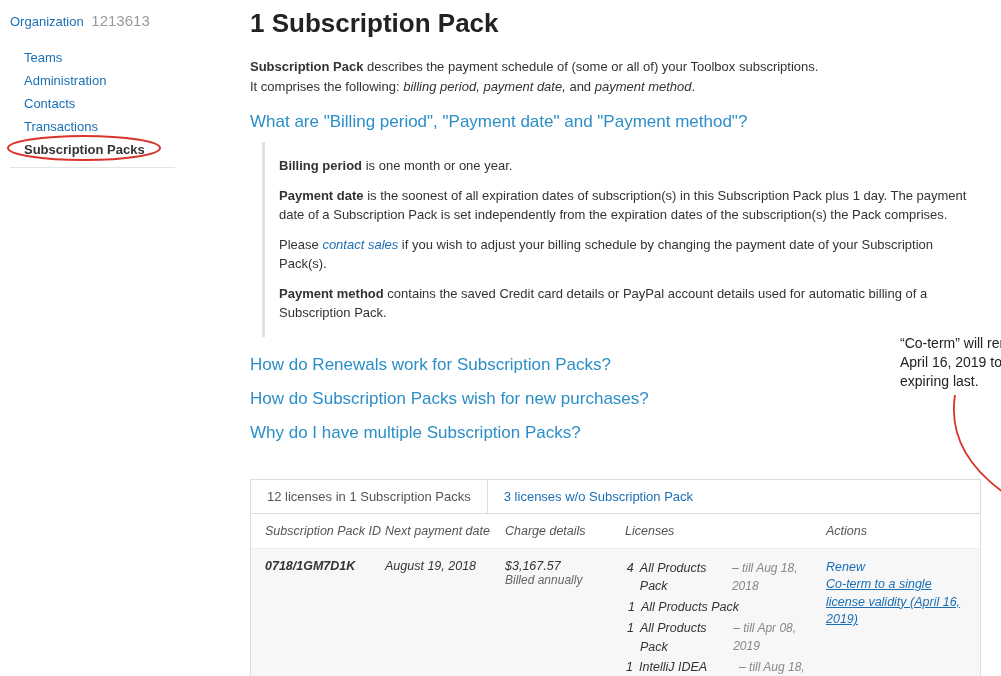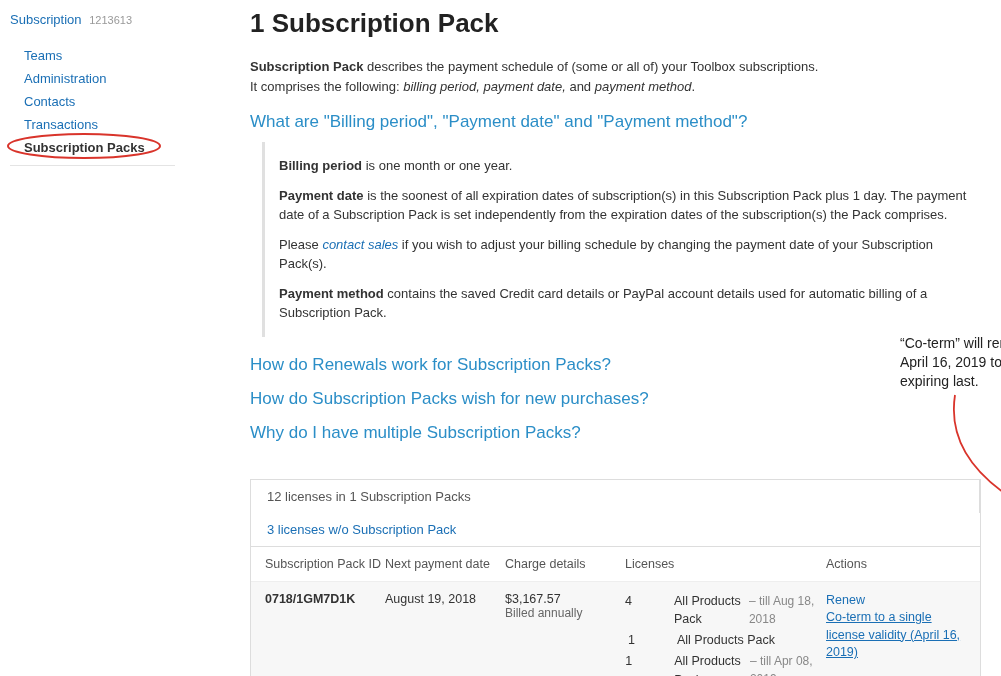--- a/index.html
+++ b/index.html
@@ -1,74 +1,74 @@
 <!DOCTYPE html>
 <html><head>
 <meta charset="utf-8">
 <style>
   * { box-sizing: border-box; margin: 0; padding: 0; }
   body { font-family: -apple-system, BlinkMacSystemFont, "Segoe UI", Helvetica, Arial, sans-serif; font-size: 13px; color: #333; background: #fff; width: 1001px; }
   .container { display: flex; }
   .sidebar { width: 175px; padding: 12px 0 0 10px; flex-shrink: 0; }
   .sidebar-header { font-size: 13px; }
   .sidebar-header .org-link { color: #1a6fb5; text-decoration: none; }
-  .sidebar-header .org-id { color: #999; font-size: 11px; margin-left: 4px; margin-top: 32px; }
+  .sidebar-header .org-id { color: #999; font-size: 15px; margin-left: 4px; margin-top: 32px; }
   .sidebar-list { list-style: none; margin-top: 17px; }
   .sidebar-list li { padding: 4px 0 4px 14px; }
   .sidebar-list a { color: #1a6fb5; text-decoration: none; font-size: 13px; }
   .sidebar-list .active a { color: #333; font-weight: 600; text-align: center; }
   .active-wrap { position: relative; display: inline-block; }
   .active-wrap .ellipse { position: absolute; top: -8px; left: -20px; width: 160px; height: 28px; pointer-events: none; }
   .sidebar-hr { margin-top: 6px; border: 0; border-top: 1px solid #e4e4e4; width: 100%; }
 
   .main { flex: 1; padding: 8px 20px 20px 75px; position: relative; }
   h1 { font-size: 26px; font-weight: 700; color: #222; margin-bottom: 18px; }
   .intro { font-size: 13px; line-height: 1.5; color: #333; margin-bottom: 16px; }
   .intro strong { font-weight: 600; }
   .intro em { font-style: italic; }
 
   .section-heading { color: #2b8ec7; font-size: 17px; font-weight: 400; margin: 14px 0 10px; cursor: pointer; }
   .definitions { border-left: 3px solid #e0e0e0; padding: 4px 0 4px 14px; margin: 6px 12px 18px; }
   .definitions p { font-size: 13px; line-height: 1.5; margin: 10px 0; color: #333; }
   .definitions a { color: #1a6fb5; text-decoration: none; font-style: italic; }
 
   .tabs-box { border: 1px solid #ddd; margin-top: 36px; }
-  .tabs { display: flex; border-bottom: 1px solid #ddd; flex-direction: column; }
+  .tabs { display: flex; border-bottom: 1px solid #ddd; }
   .tab { padding: 9px 16px; font-size: 13px; cursor: pointer; }
   .tab.selected { color: #555; background: #fff; border-right: 1px solid #ddd; position: relative; }
   .tab.inactive { color: #1a6fb5; }
 
   .table { width: 100%; }
-  .thead, .trow { display: flex; }
+  .thead, .trow { display: flex; font-style: italic; }
   .thead { padding: 10px 14px; font-size: 12.5px; color: #555; }
   .trow { padding: 10px 14px 14px; background: #f7f7f7; border-top: 1px solid #eee; font-size: 12.5px; align-items: flex-start; }
   .col-id { width: 120px; flex-shrink: 0; }
   .col-date { width: 120px; flex-shrink: 0; }
   .col-charge { width: 120px; flex-shrink: 0; }
   .col-lic { flex: 1; padding-right: 10px; }
   .col-act { width: 140px; flex-shrink: 0; }
   .trow .col-id { font-weight: 600; }
   .charge-sub { color: #666; font-size: 12px; }
   .lic-line { display: flex; gap: 6px; margin-bottom: 2px; line-height: 1.5; }
   .lic-count { width: 10px; text-align: right; color: #333; }
-  .lic-name { color: #333; margin-left: 36px; }
+  .lic-name { color: #333; }
   .lic-till { color: #888; font-size: 12px; }
   .act-link { color: #1a6fb5; text-decoration: none; display: block; line-height: 1.4; }
   .act-link.coterm { text-decoration: underline; }
 
   .annotation { position: absolute; top: 334px; left: 725px; width: 260px; font-size: 14px; color: #222; line-height: 1.35; }
   .arrow-svg { position: absolute; top: 390px; left: 760px; pointer-events: none; }
 </style>
 </head>
 <body>
 
 <div class="container">
   <div class="sidebar">
     <div class="sidebar-header">
-      <a href="#" class="org-link">Subscription</a>
+      <a href="#" class="org-link">Organization</a>
       <span class="org-id">1213613</span>
     </div>
     <ul class="sidebar-list">
       <li><a href="#">Teams</a></li>
       <li><a href="#">Administration</a></li>
       <li><a href="#">Contacts</a></li>
       <li><a href="#">Transactions</a></li>
       <li class="active">
         <span class="active-wrap">
           <a href="#">Subscription Packs</a>

